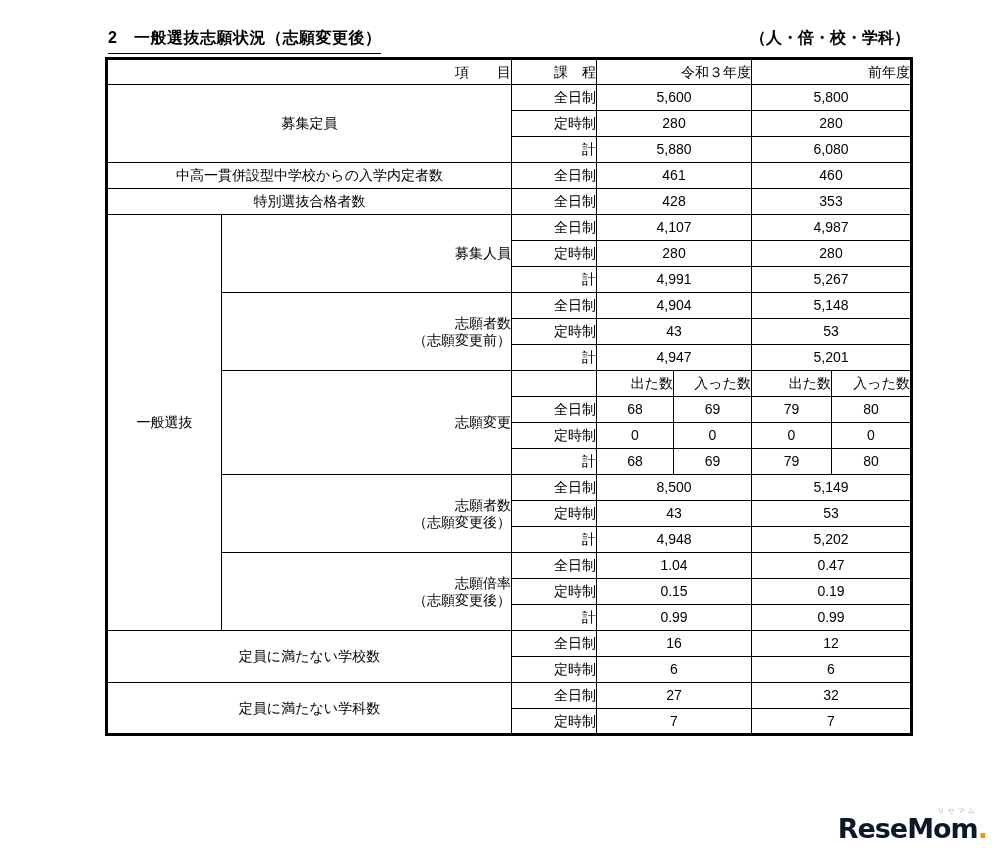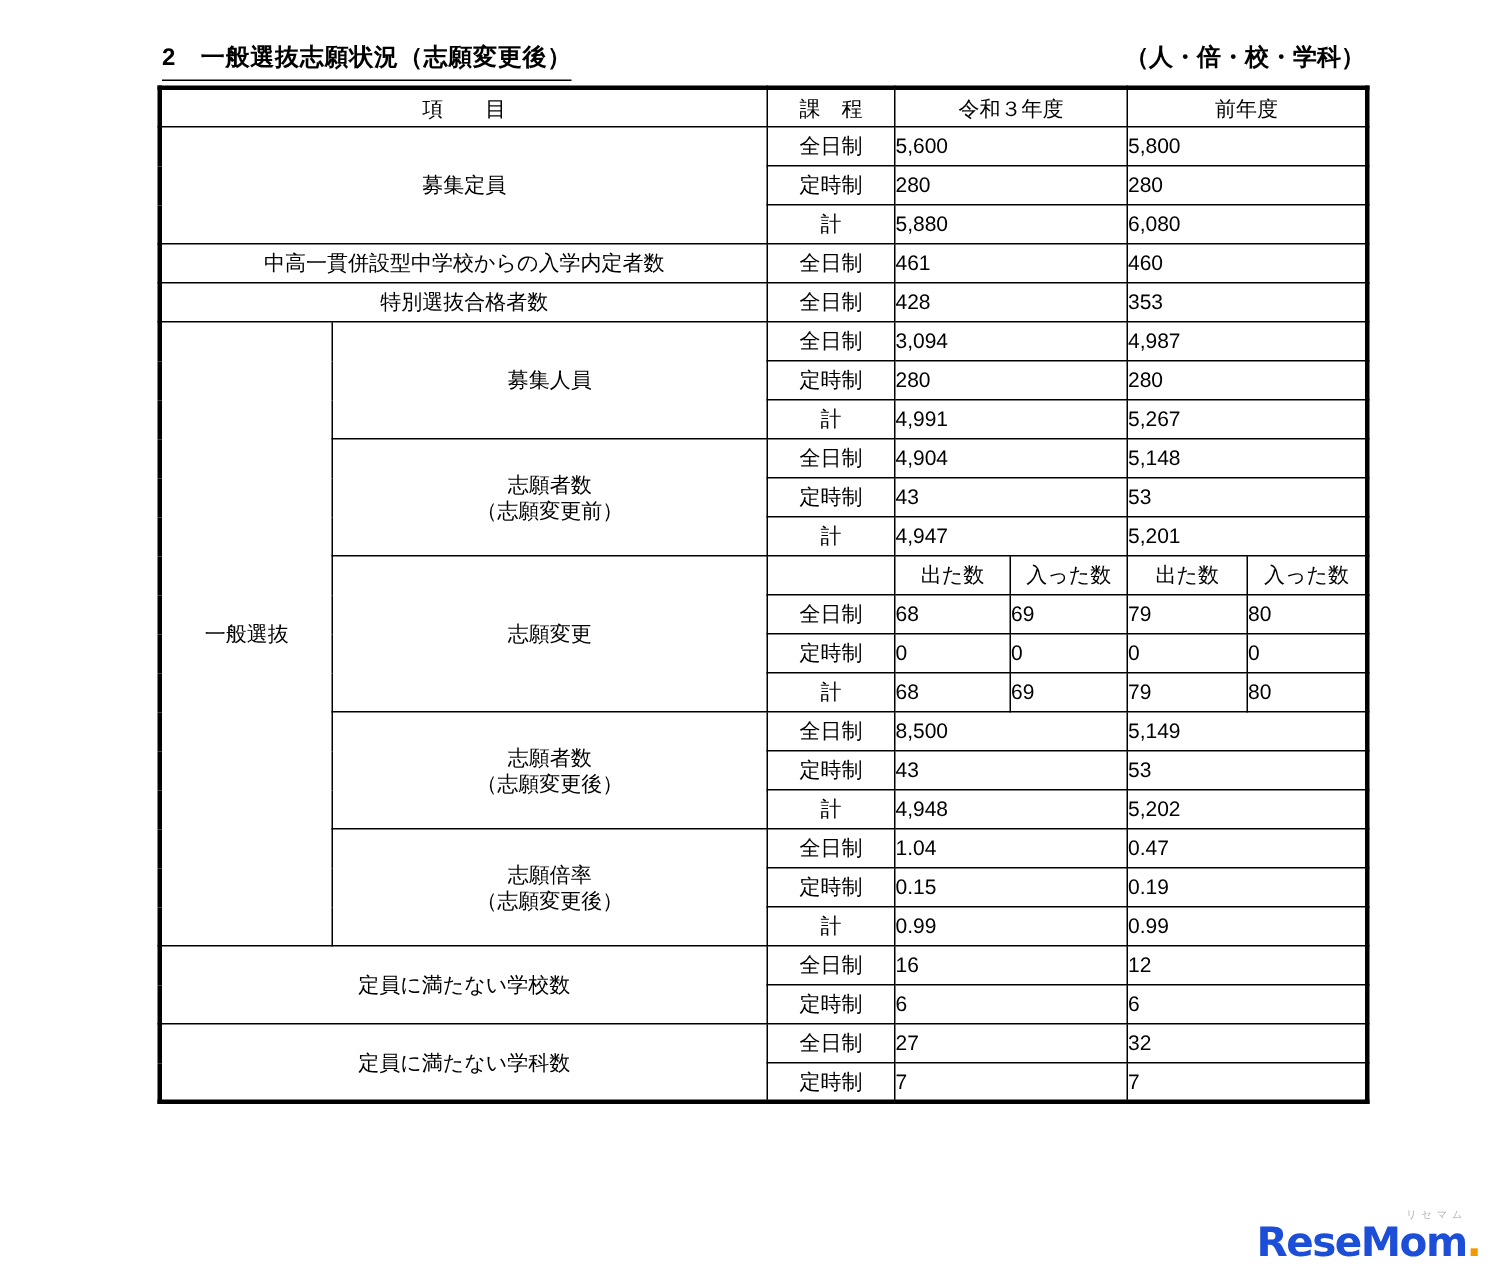--- a/index.html
+++ b/index.html
@@ -46,44 +46,44 @@
   table.main th, table.main td {
     border: 1px solid #000;
     height: 26px;
     font-size: 14px;
     font-weight: normal;
     padding: 0;
     line-height: 1.2;
     overflow: hidden;
     background: #fff;
   }
-  .center { text-align: center; }
+  .center { text-align: right; }
   .left   { text-align: center; padding-left: 3px; }
-  .num    { text-align: left; padding-right: 9px; white-space: nowrap; }
+  .num    { text-align: center; padding-right: 9px; white-space: nowrap; }
   .bL2    { border-left-width: 2px; }
   .logo {
     position: absolute;
     right: 15px;
     bottom: 13px;
     text-align: right;
     line-height: 1;
   }
   .logo-ruby {
     display: block;
     font-size: 7px;
     color: #b3b3b5;
     letter-spacing: 3px;
     padding-right: 10px;
     margin-bottom: 1px;
   }
   .logo-text {
     font-family: "DejaVu Sans", sans-serif;
     font-size: 27px;
     font-weight: bold;
-    color: #1d4ed8;
+    color: #0f172a;
     letter-spacing: -1px;
   }
   .logo-dot {
     font-family: "DejaVu Sans", sans-serif;
     font-size: 27px;
     font-weight: bold;
     color: #f39800;
   }
 </style>
 </head>
@@ -141,21 +141,21 @@
         <td class="left" colspan="2">特別選抜合格者数</td>
         <td class="center bL2">全日制</td>
         <td class="num bL2" colspan="2">428</td>
         <td class="num bL2" colspan="2">353</td>
       </tr>
 
       <tr>
         <td class="left" rowspan="16">一般選抜</td>
         <td class="center" rowspan="3">募集人員</td>
         <td class="center bL2">全日制</td>
-        <td class="num bL2" colspan="2">3,094</td>
+        <td class="num bL2" colspan="2">4,107</td>
         <td class="num bL2" colspan="2">4,987</td>
       </tr>
       <tr>
         <td class="center bL2">定時制</td>
         <td class="num bL2" colspan="2">280</td>
         <td class="num bL2" colspan="2">280</td>
       </tr>
       <tr>
         <td class="center bL2">計</td>
         <td class="num bL2" colspan="2">4,991</td>

